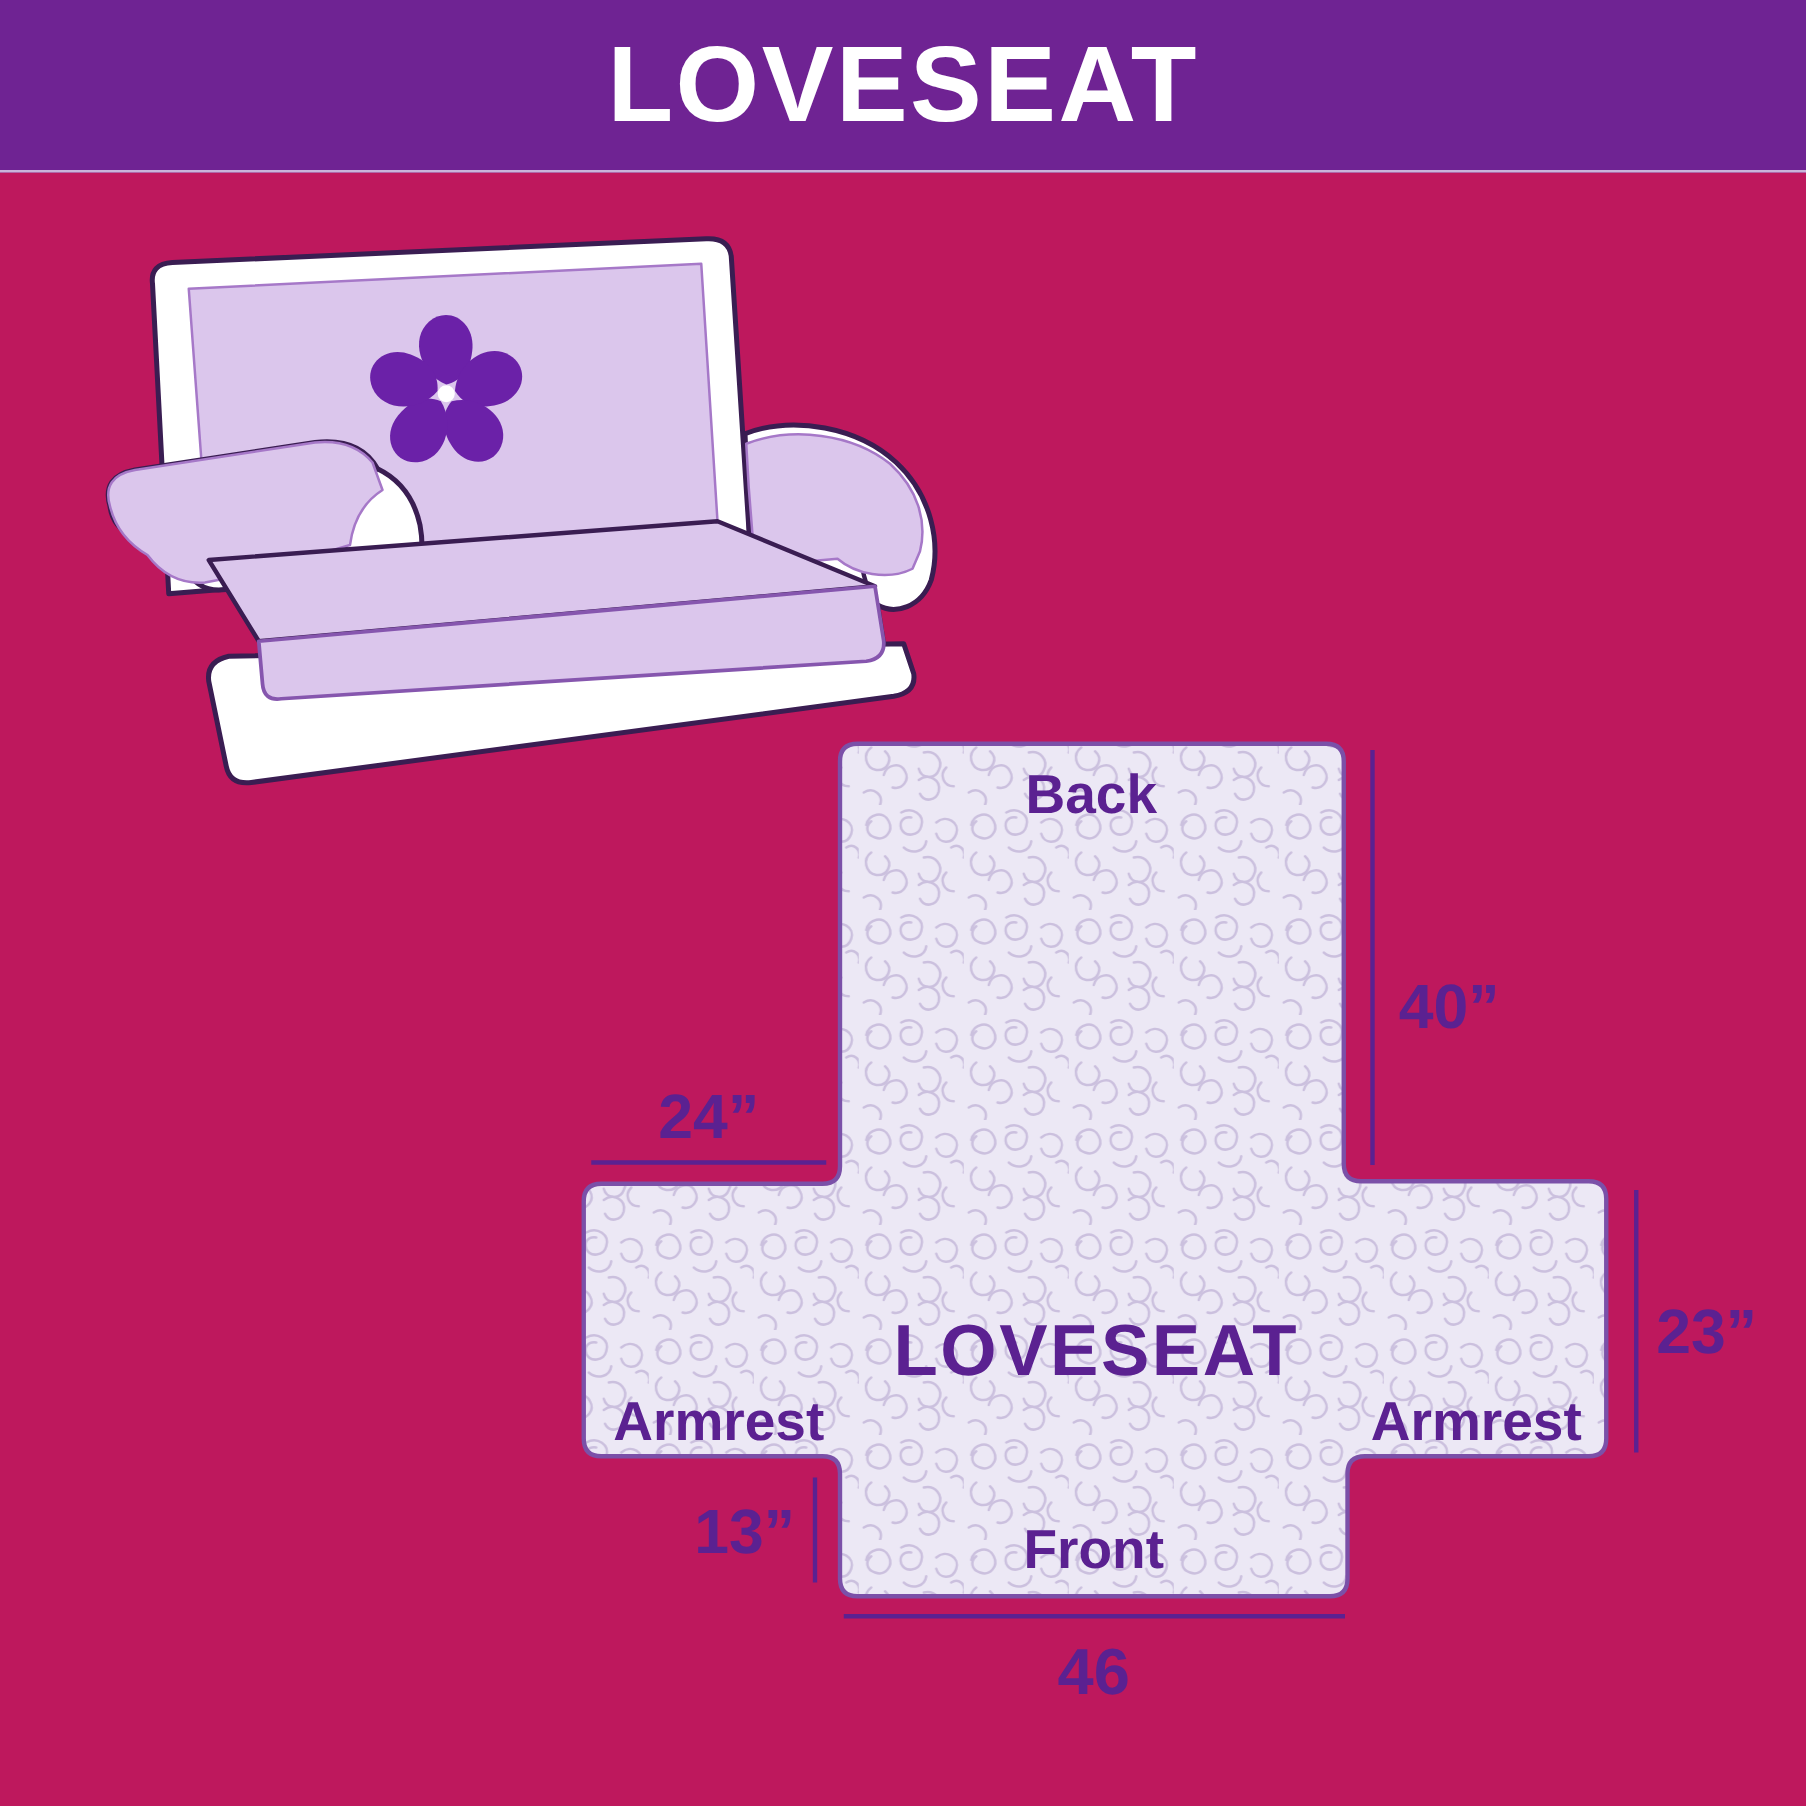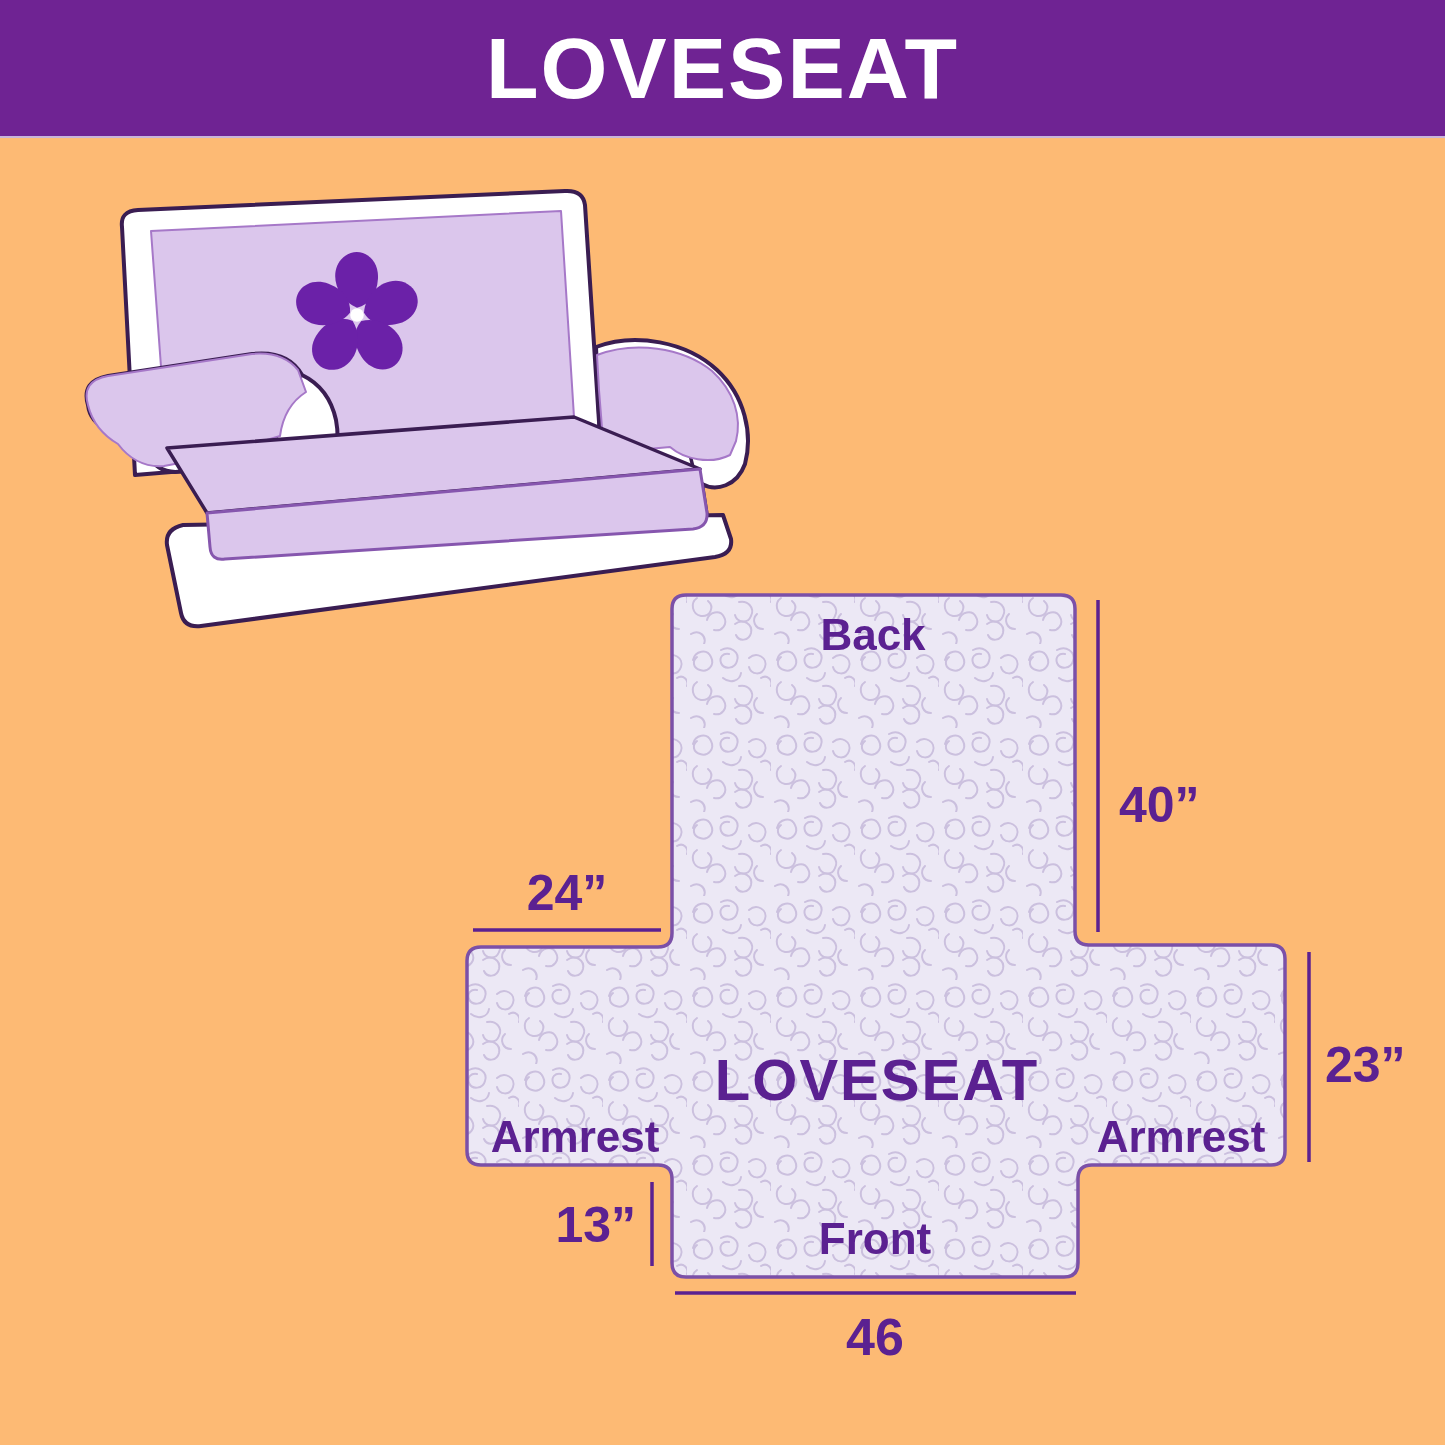--- a/index.html
+++ b/index.html
@@ -1,17 +1,17 @@
 <!DOCTYPE html>
 <html><head>
 <meta charset="utf-8">
 <style>
   html,body{margin:0;padding:0;background:#ffffff;}
   .canvas{
-    position:relative;width:1445px;height:1445px;background:#fdba74;overflow:hidden;
+    position:relative;width:1445px;height:1445px;background:#be185d;overflow:hidden;
     font-family:"Liberation Sans",sans-serif;
   }
   .banner{
     position:absolute;left:0;top:0;width:1445px;height:136px;
     background:#6F2393;border-bottom:2px solid #c9b4da;
   }
   .banner .title{
     width:100%;height:136px;line-height:136px;text-align:center;
     color:#ffffff;font-size:86px;font-weight:bold;letter-spacing:2px;
   }

